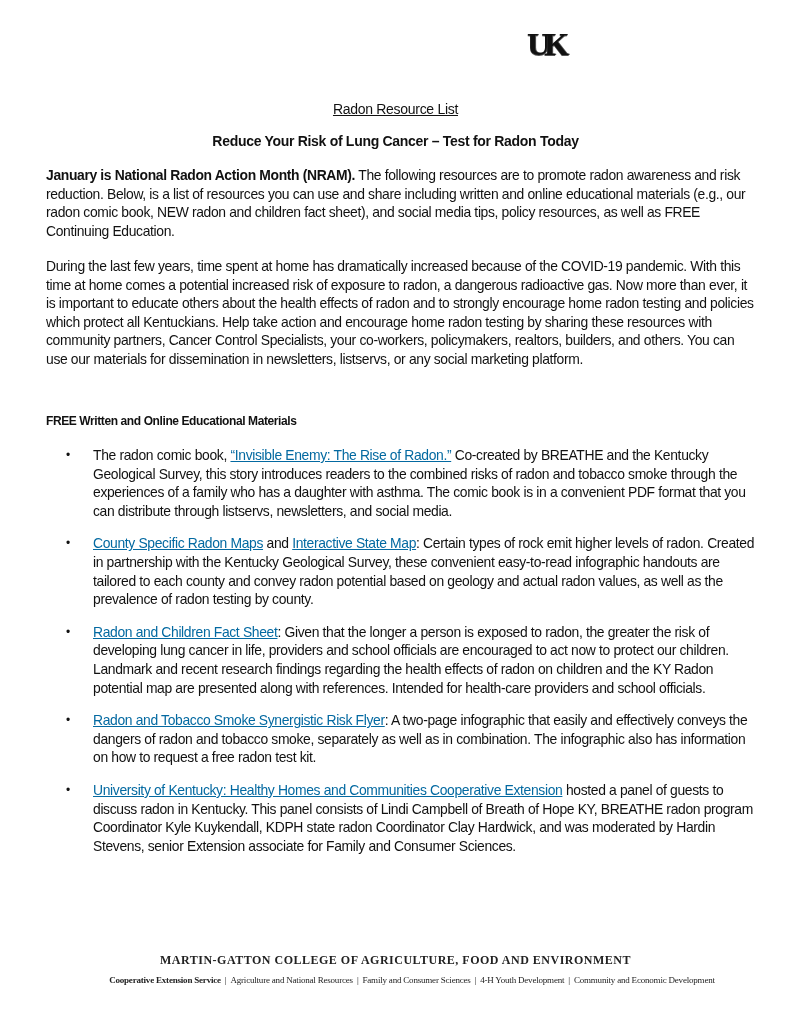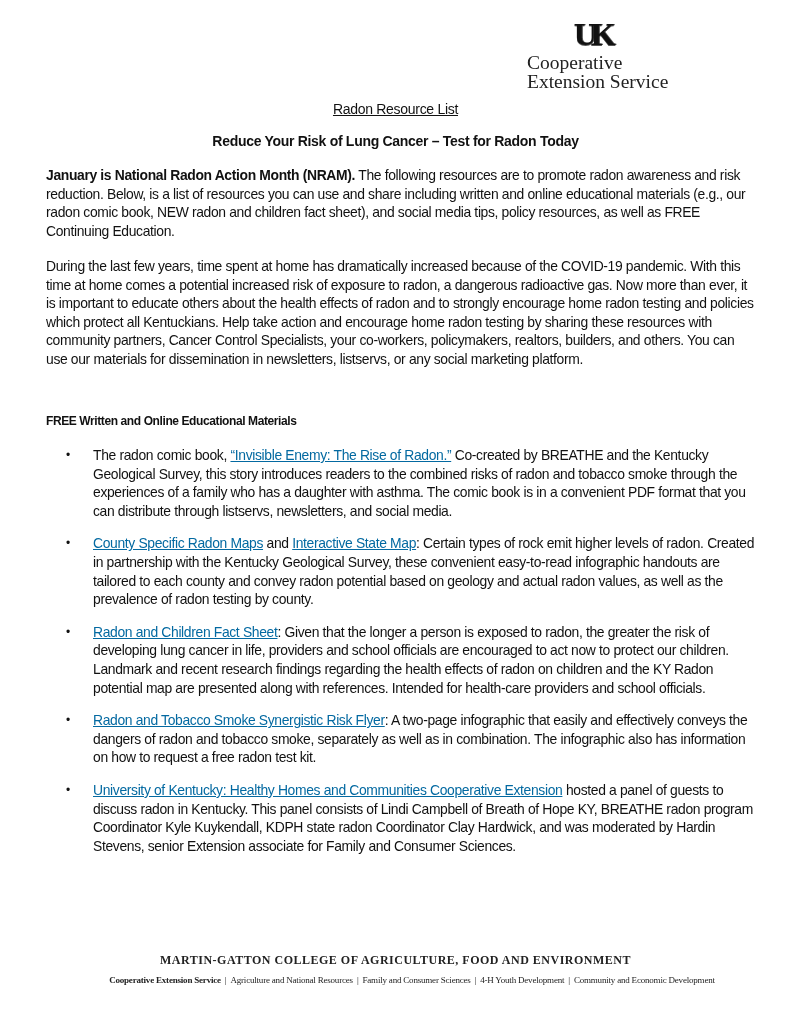--- a/index.html
+++ b/index.html
@@ -1,22 +1,22 @@
 <!DOCTYPE html>
 <html><head>
 <meta charset="utf-8">
 <style>
   html, body { margin: 0; padding: 0; background: #ffffff; }
   body {
     width: 791px; height: 1024px; position: relative; overflow: hidden;
     font-family: "Liberation Sans", sans-serif; color: #111;
   }
   .header-logo {
-    position: absolute; left: 527px; top: 15px; height: 42px;
-    display: flex; align-items: center; flex-direction: column;
+    position: absolute; left: 527px; top: 25px; height: 42px;
+    display: flex; 
   }
   .uk-mark {
     width: 44px; height: 38px; margin-right: 4px;
     font-family: "Liberation Serif", serif; font-weight: bold;
     font-size: 32px; line-height: 38px; letter-spacing: -6px;
     color: #111; text-shadow: 1px 0 0 #555, 0 1px 0 #555;
   }
   .logo-text {
     font-family: "Liberation Serif", serif; font-size: 19.5px; line-height: 19px;
     color: #222;
@@ -61,24 +61,20 @@
     font-family: "Liberation Serif", serif; font-size: 9px; color: #222; letter-spacing: -0.2px;
   }
   .footer-units .first { font-weight: bold; padding-left: 33px; }
   .sep { margin: 0 4px; }
 </style>
 </head>
 <body>
 
 <div class="header-logo">
   <div class="uk-mark">UK</div>
-  <div class="logo-text">
-    <div>Cooperative</div>
-    <div>Extension Service</div>
-  </div>
 </div>
 
 <div class="title">Radon Resource List</div>
 <div class="subtitle">Reduce Your Risk of Lung Cancer – Test for Radon Today</div>
 
 <div class="para p1"><b>January is National Radon Action Month (NRAM).</b><span> The following resources are to promote radon awareness and risk reduction. Below, is a list of resources you can use and share including written and online educational materials (e.g., our radon comic book, NEW radon and children fact sheet), and social media tips, policy resources, as well as FREE Continuing Education.</span></div>
 
 <div class="para p2">During the last few years, time spent at home has dramatically increased because of the COVID-19 pandemic. With this time at home comes a potential increased risk of exposure to radon, a dangerous radioactive gas. Now more than ever, it is important to educate others about the health effects of radon and to strongly encourage home radon testing and policies which protect all Kentuckians. Help take action and encourage home radon testing by sharing these resources with community partners, Cancer Control Specialists, your co-workers, policymakers, realtors, builders, and others. You can use our materials for dissemination in newsletters, listservs, or any social marketing platform.</div>
 
 <div class="section-heading">FREE Written and Online Educational Materials</div>

